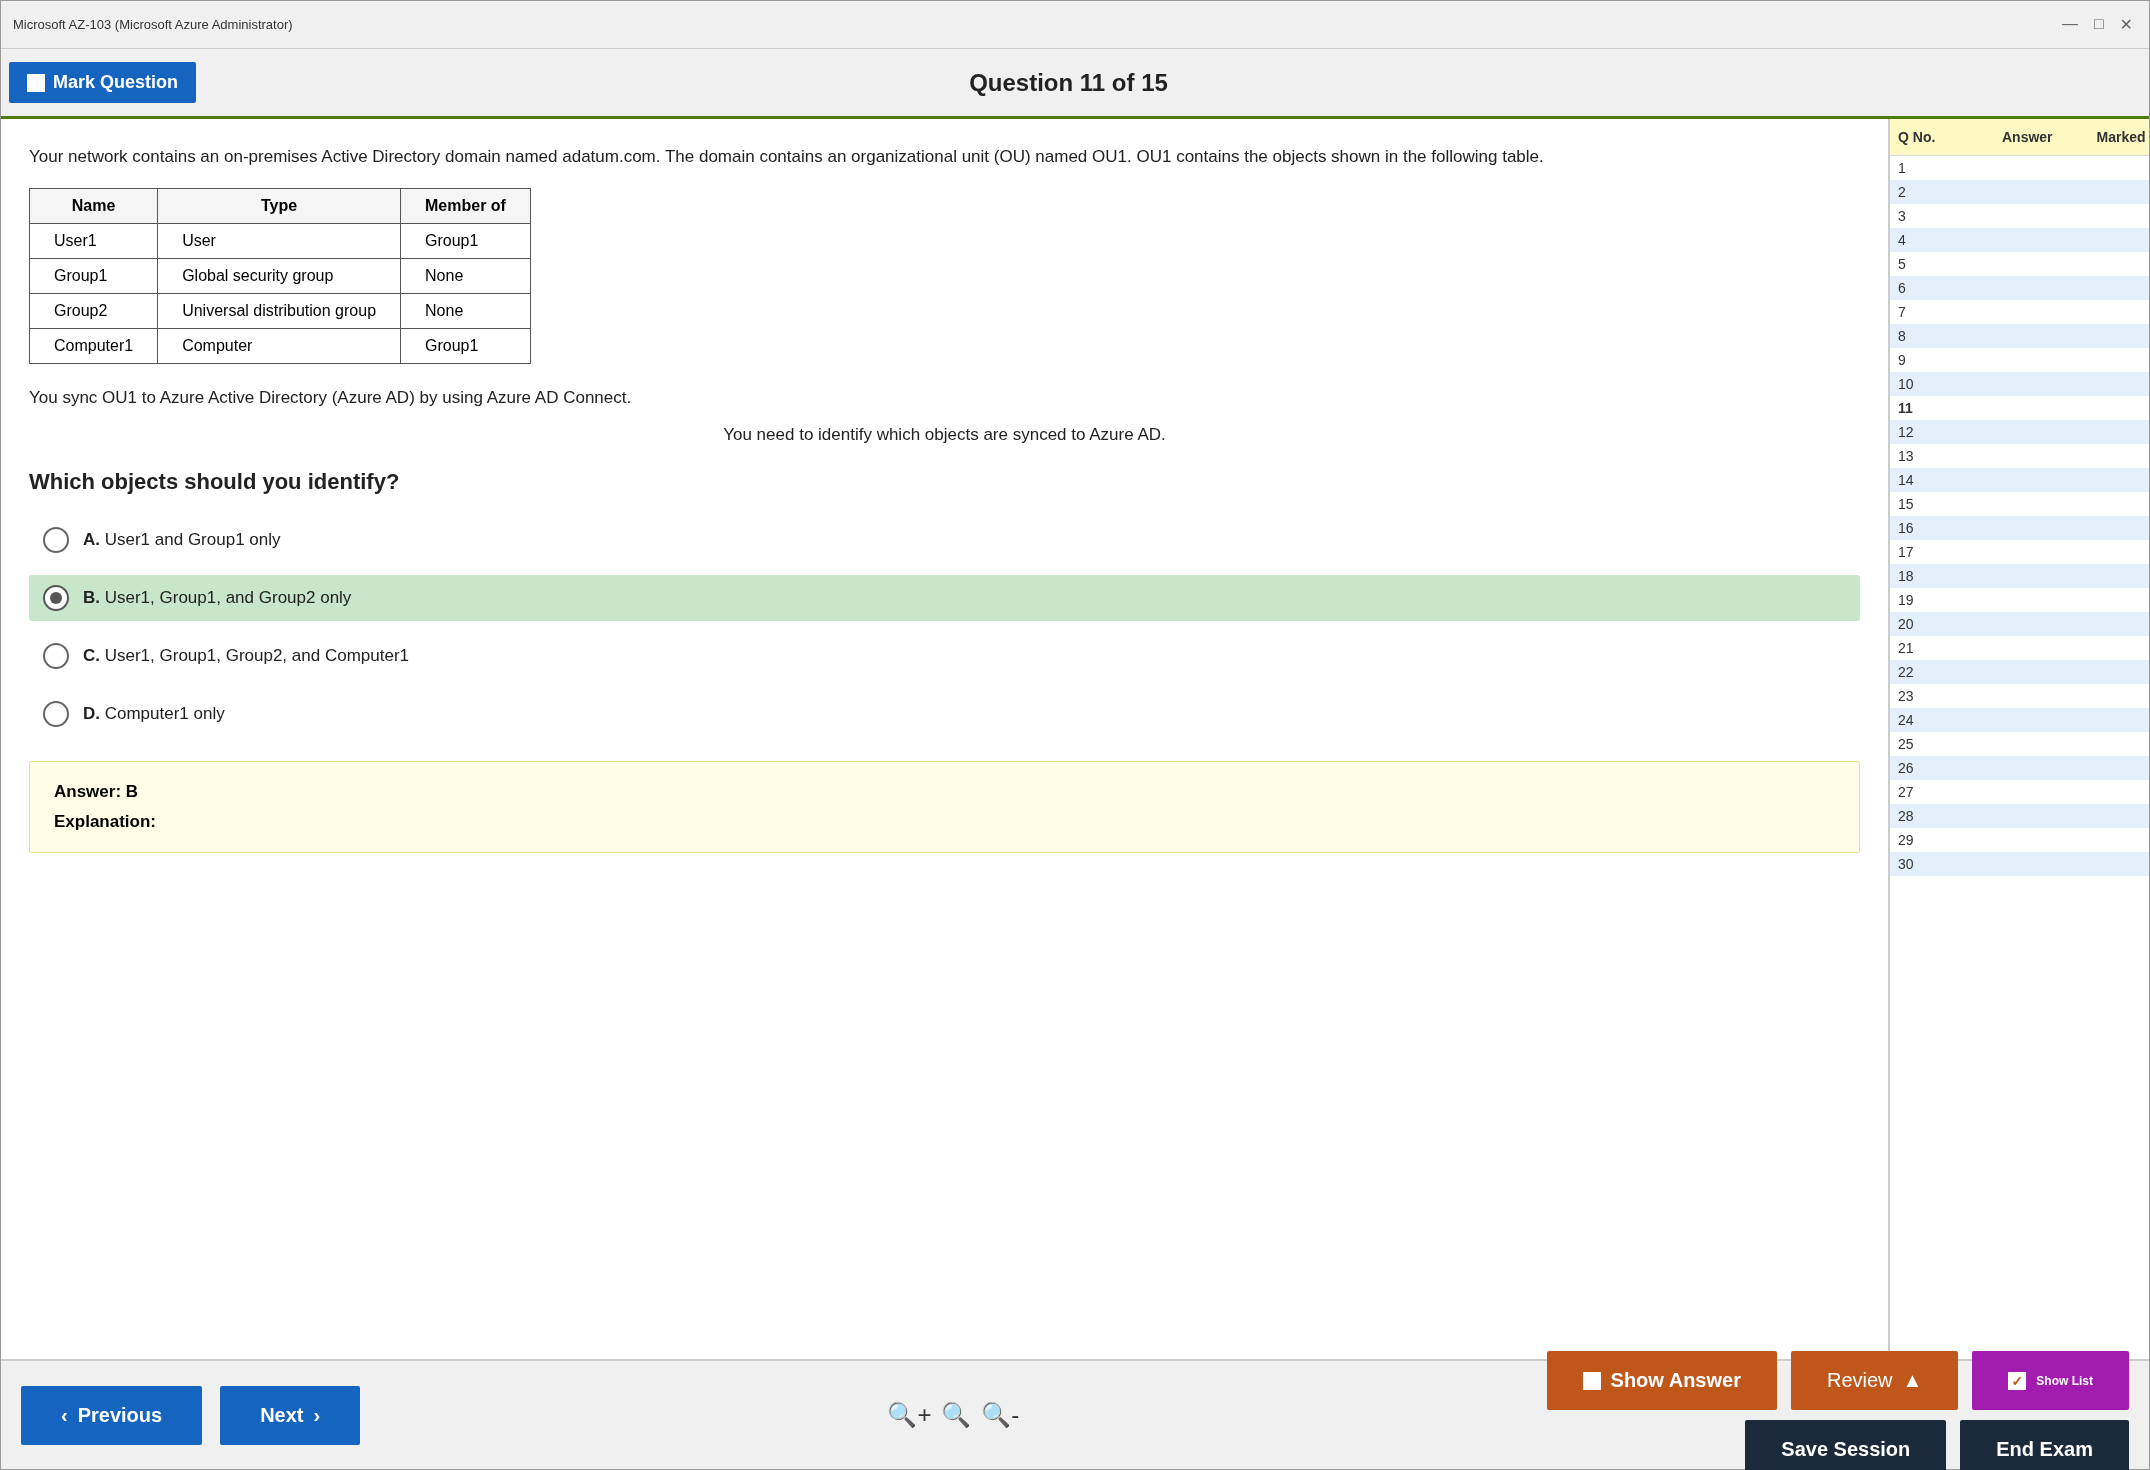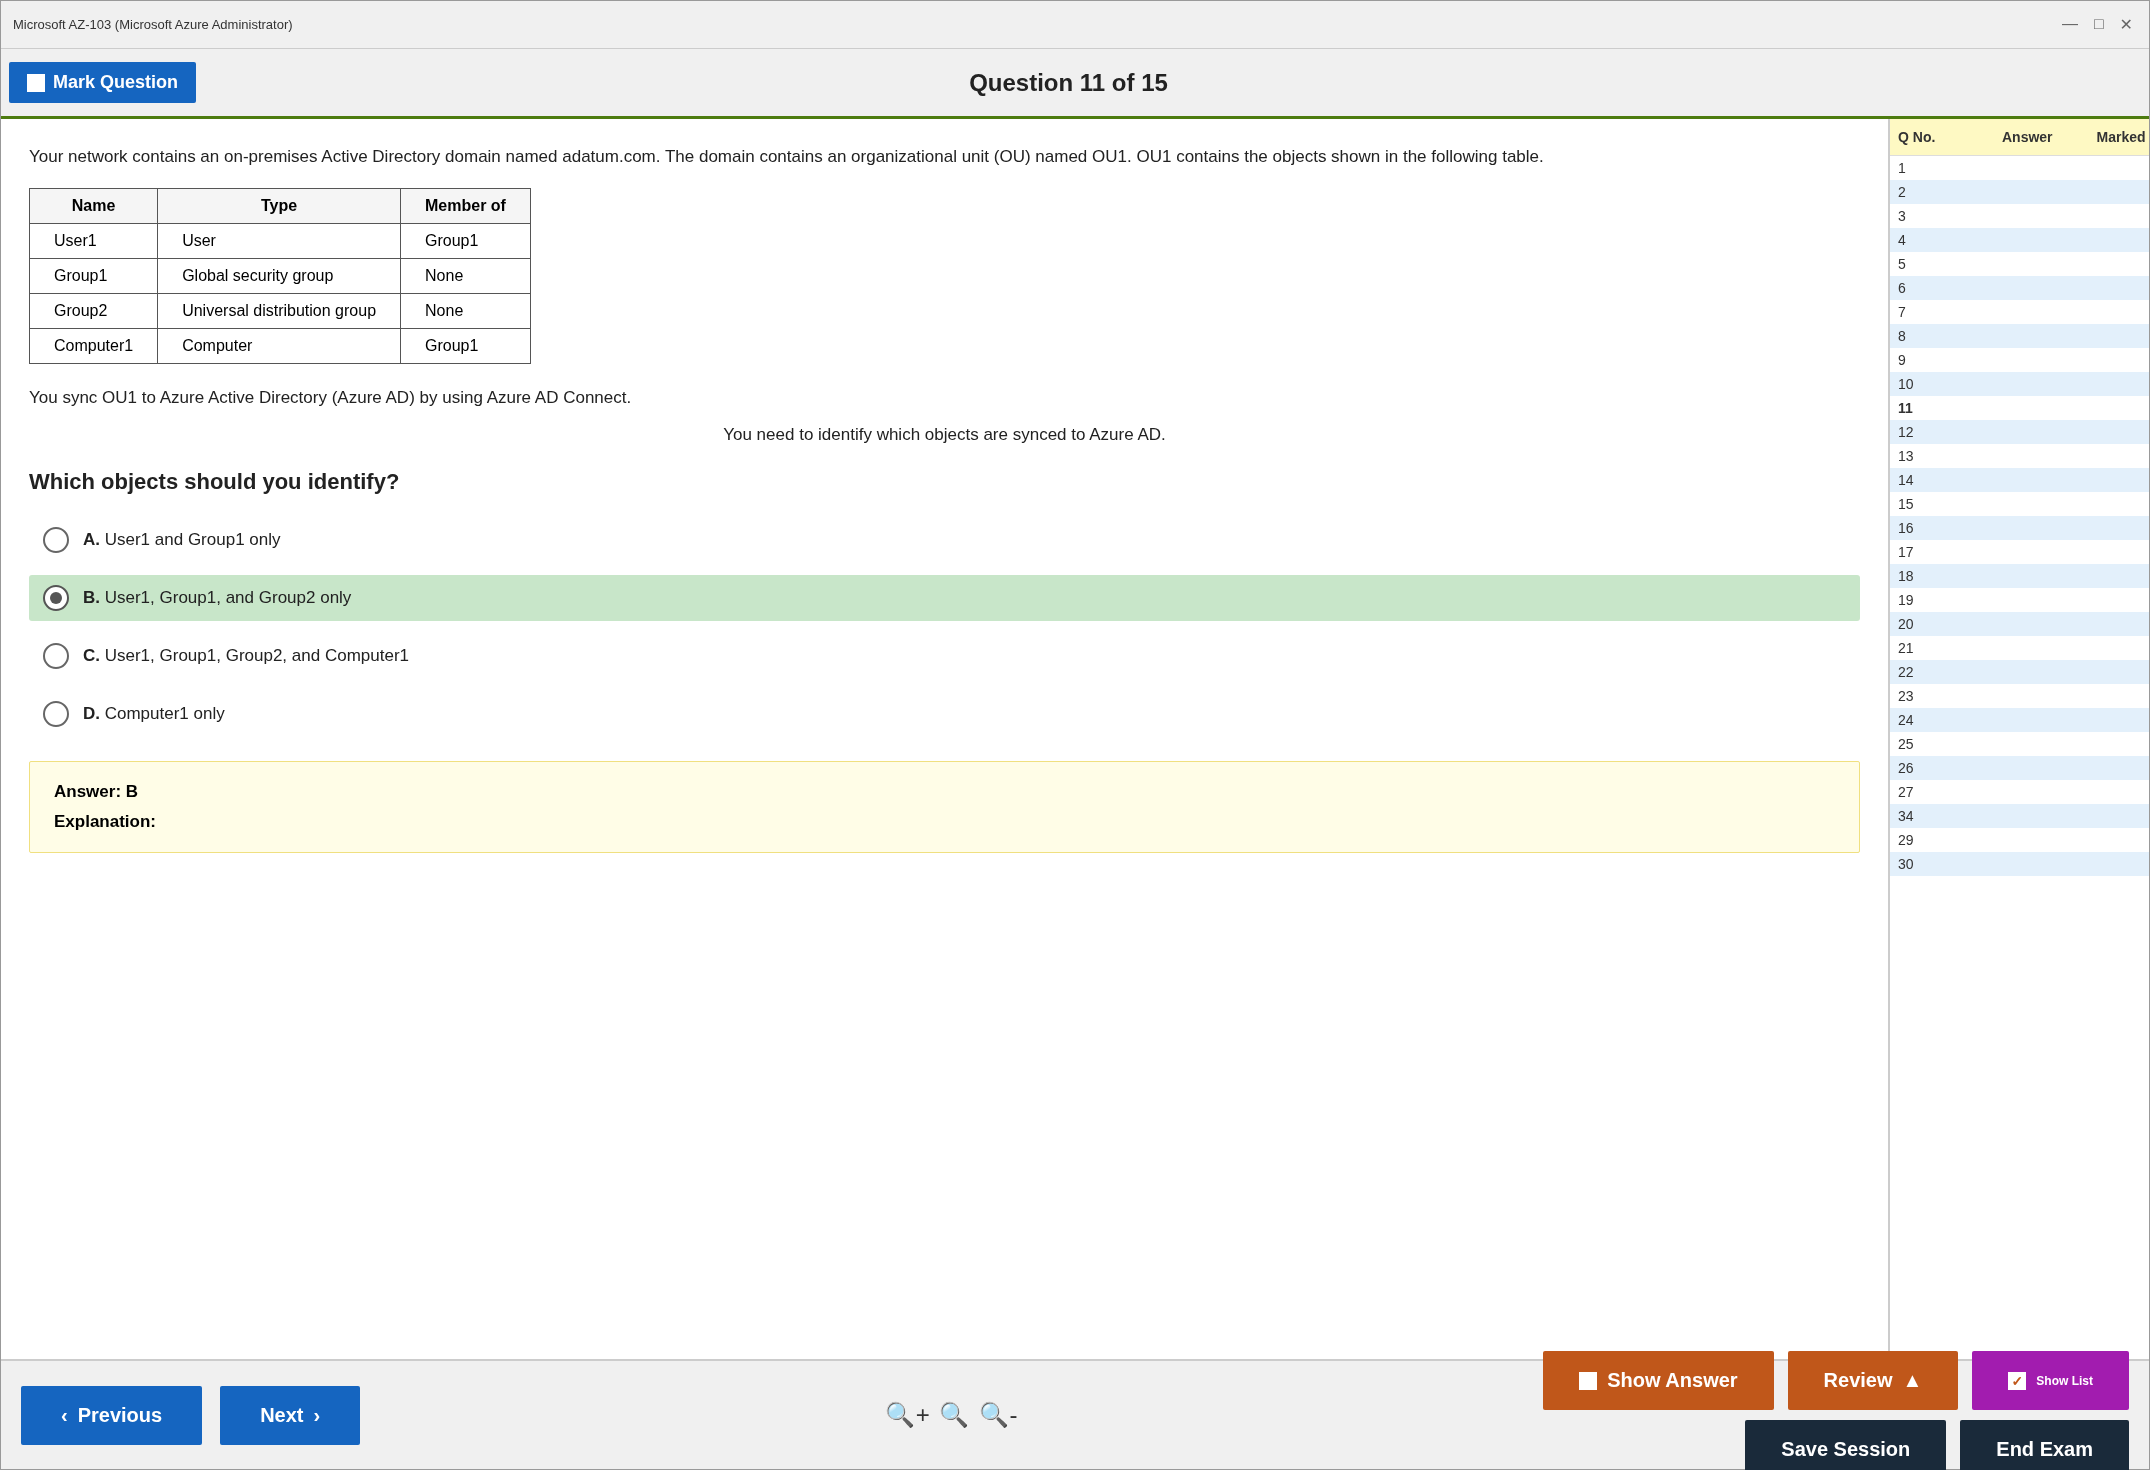--- a/index.html
+++ b/index.html
@@ -54,21 +54,21 @@
 
     .bottom-bar { background: #f0f0f0; border-top: 2px solid #ccc; padding: 10px 20px; display: flex; align-items: center; justify-content: space-between; height: 110px; }
     .bottom-left { display: flex; gap: 18px; align-items: center; }
     .bottom-center { display: flex; gap: 18px; align-items: center; }
 
     .nav-btn { padding: 18px 40px; font-size: 20px; font-weight: bold; border: none; cursor: pointer; border-radius: 2px; display: flex; align-items: center; gap: 10px; }
     .prev-btn { background: #1565c0; color: white; }
     .next-btn { background: #1565c0; color: white; }
 
     .show-answer-btn { background: #c0571a; color: white; padding: 2px 36px; font-size: 20px; font-weight: bold; border: none; cursor: pointer; border-radius: 2px; display: flex; align-items: center; gap: 10px; }
-    .review-btn { background: #c0571a; color: white; padding: 18px 36px; font-size: 20px; font-weight: bold; border: none; cursor: pointer; border-radius: 2px; display: flex; align-items: center; gap: 10px; }
+    .review-btn { background: #c0571a; color: white; padding: 18px 36px; font-size: 20px; font-weight: normal; border: none; cursor: pointer; border-radius: 2px; display: flex; align-items: center; gap: 10px; }
     .show-list-btn { background: #a21caf; color: white; padding: 18px 36px; font-size: 12px; font-weight: bold; border: none; cursor: pointer; border-radius: 2px; display: flex; align-items: center; gap: 10px; }
     .save-session-btn { background: #1a2a3a; color: white; padding: 18px 36px; font-size: 20px; font-weight: bold; border: none; cursor: pointer; border-radius: 2px; }
     .end-exam-btn { background: #1a2a3a; color: white; padding: 18px 36px; font-size: 20px; font-weight: bold; border: none; cursor: pointer; border-radius: 2px; }
 
     .zoom-controls { display: flex; gap: 10px; align-items: center; }
     .zoom-btn { background: none; border: none; cursor: pointer; font-size: 24px; color: #333; }
 
     .checkbox-white { width: 18px; height: 18px; background: white; border: 2px solid white; display: inline-flex; align-items: center; justify-content: center; }
     .checkbox-checked::after { content: '✓'; color: #c0571a; font-size: 14px; font-weight: bold; }
   </style>
@@ -303,21 +303,21 @@
                 <span>26</span>
                 <span></span>
                 <span></span>
               </div>
               <div class="sidebar-row">
                 <span>27</span>
                 <span></span>
                 <span></span>
               </div>
               <div class="sidebar-row">
-                <span>34</span>
+                <span>28</span>
                 <span></span>
                 <span></span>
               </div>
               <div class="sidebar-row">
                 <span>29</span>
                 <span></span>
                 <span></span>
               </div>
               <div class="sidebar-row">
                 <span>30</span>

